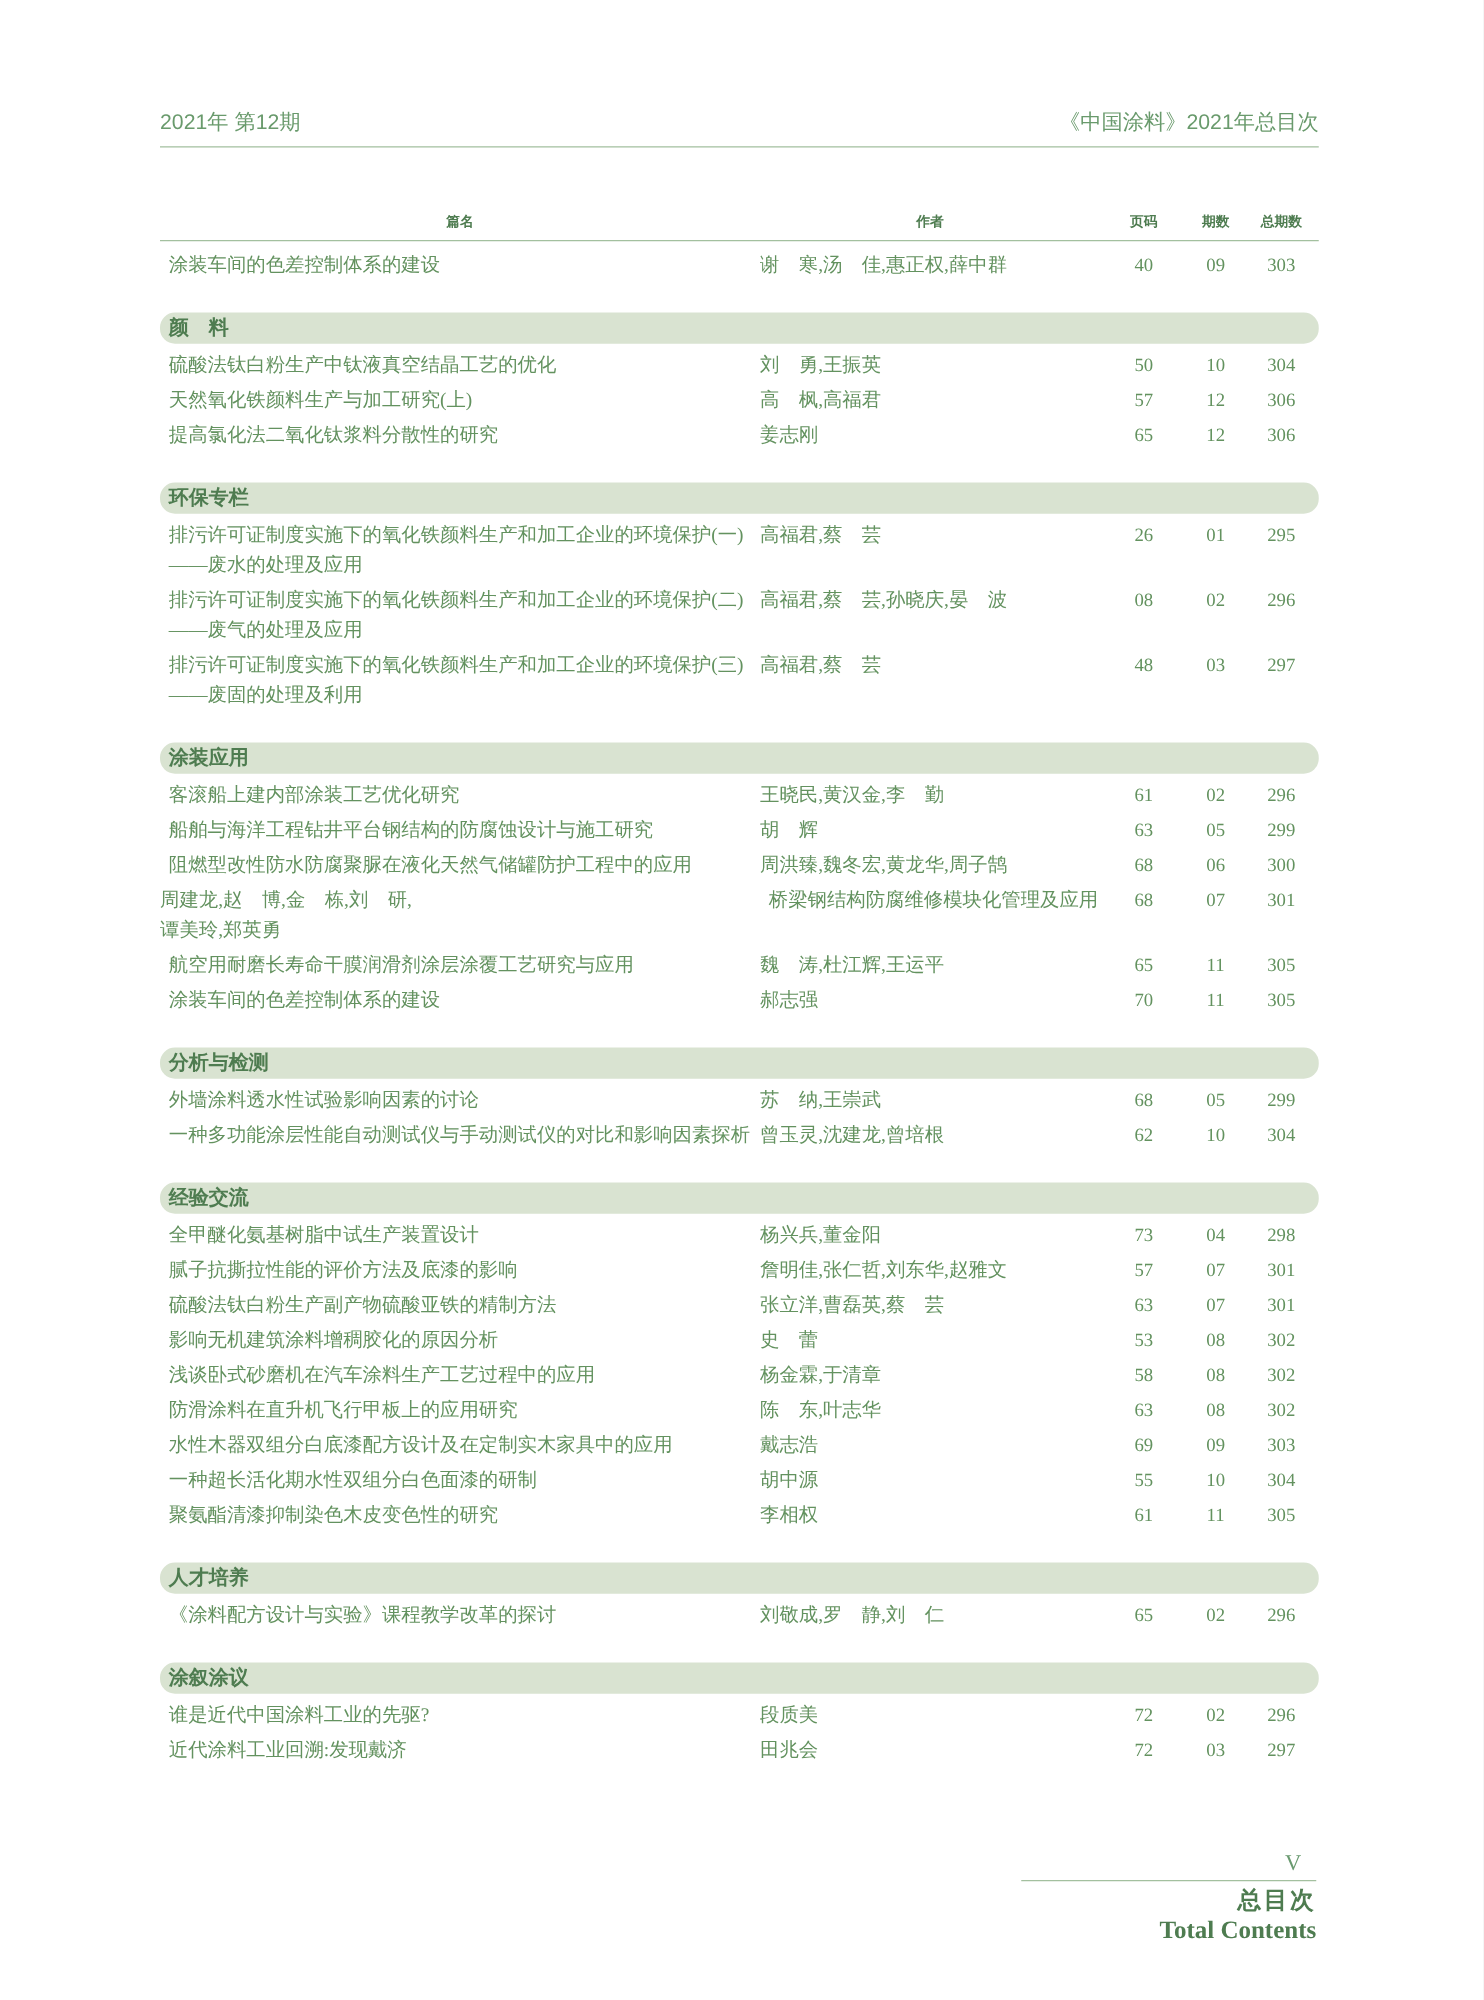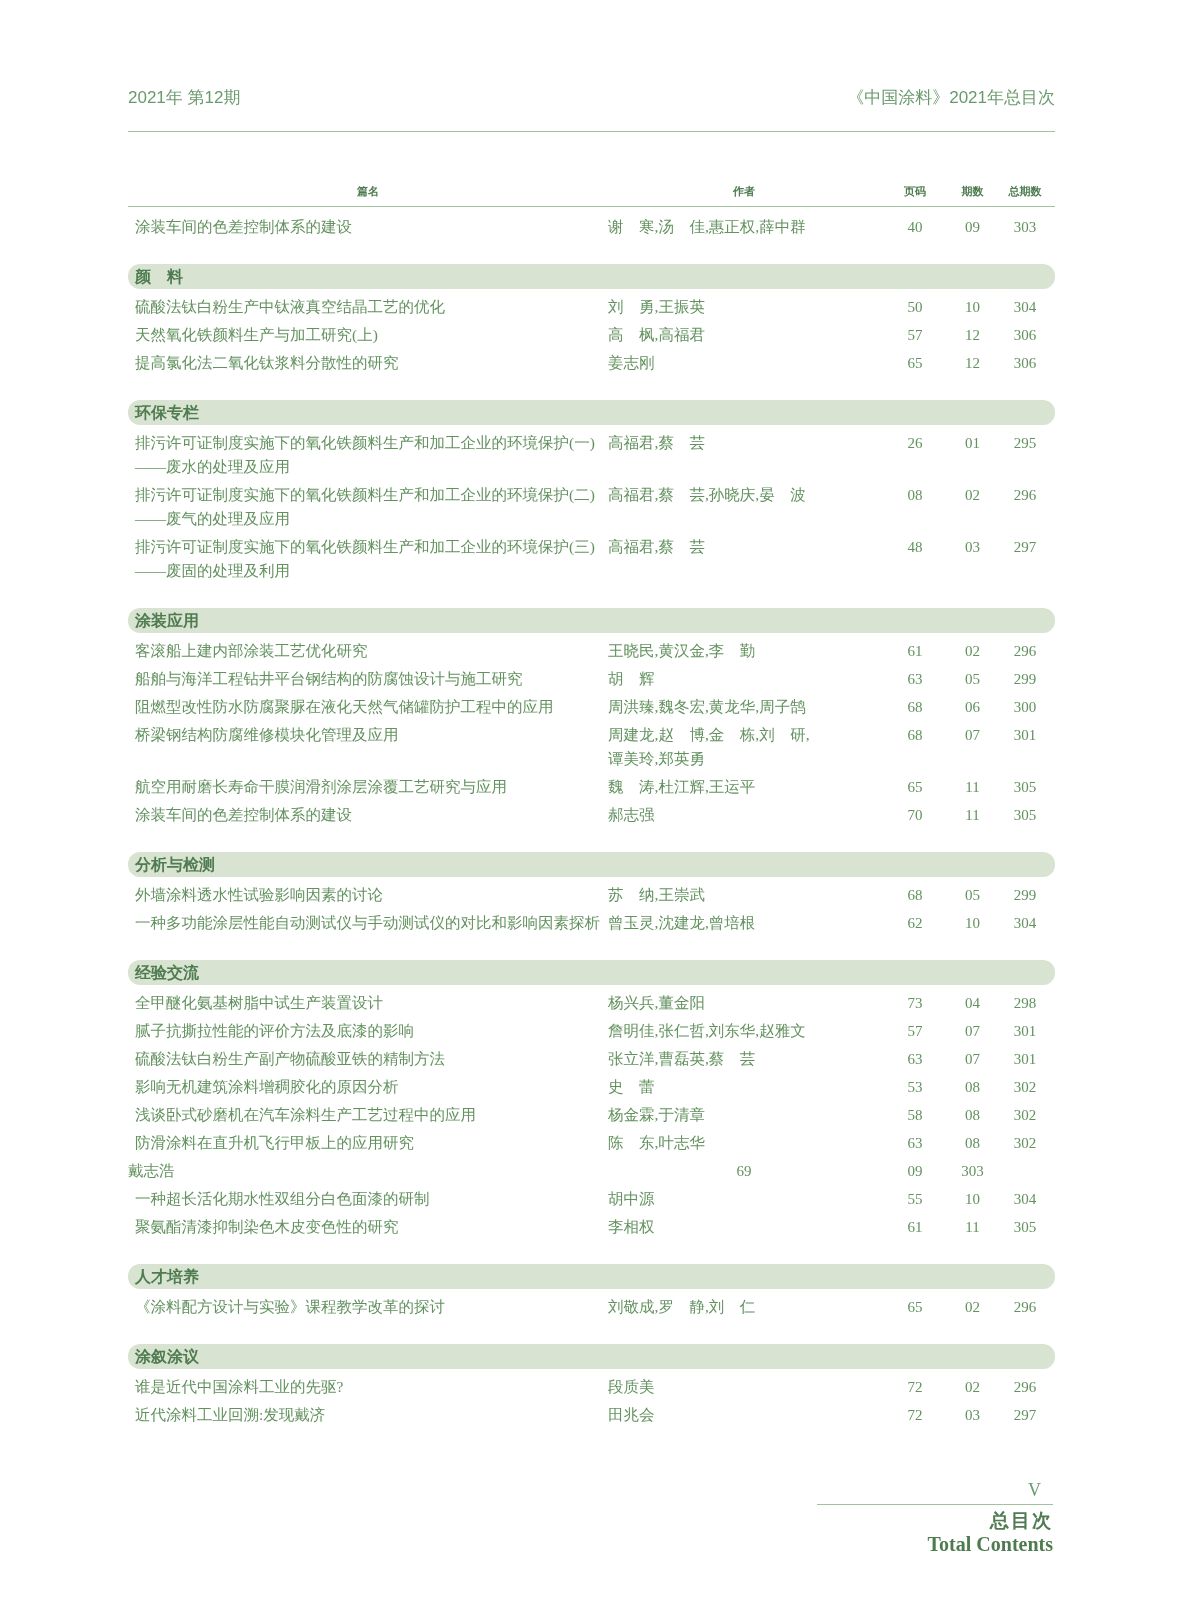--- a/index.html
+++ b/index.html
@@ -19,21 +19,21 @@
     font-family:"Liberation Serif","DejaVu Serif",serif;
     color:var(--green-text);
     overflow:hidden;
   }
   .content{
     position:absolute;left:128px;top:0;width:927px;
   }
   
   .page-header{
     display:flex;justify-content:space-between;align-items:flex-end;
-    padding-top:86px;padding-bottom:22px;
+    padding-top:86px;padding-bottom:8px;
     border-bottom:1px solid var(--rule);
     font-family:"Liberation Sans","DejaVu Sans",sans-serif;
     font-size:17px;color:#699a6c;
   }
   
   .toc-header{
     display:grid;
     grid-template-columns:480px 272px 70px 45px 60px;
     margin-top:52px;
     padding-bottom:7px;
@@ -261,27 +261,27 @@
     <div class="cell author">
       <div class="a1">周洪臻,魏冬宏,黄龙华,周子鹄</div>
 
     </div>
     <div class="cell num">68</div>
     <div class="cell num">06</div>
     <div class="cell num">300</div>
   </div>
 
   <div class="row">
-    <div class="cell title">
-      <div class="t1">桥梁钢结构防腐维修模块化管理及应用</div>
-
-    </div>
     <div class="cell author">
       <div class="a1">周建龙,赵　博,金　栋,刘　研,</div>
       <div class="a2">谭美玲,郑英勇</div>
+    </div>
+    <div class="cell title">
+      <div class="t1">桥梁钢结构防腐维修模块化管理及应用</div>
+
     </div>
     <div class="cell num">68</div>
     <div class="cell num">07</div>
     <div class="cell num">301</div>
   </div>
 
   <div class="row">
     <div class="cell title">
       <div class="t1">航空用耐磨长寿命干膜润滑剂涂层涂覆工艺研究与应用</div>
 
@@ -429,20 +429,24 @@
     <div class="cell author">
       <div class="a1">陈　东,叶志华</div>
 
     </div>
     <div class="cell num">63</div>
     <div class="cell num">08</div>
     <div class="cell num">302</div>
   </div>
 
   <div class="row">
+    <div class="cell title">
+      <div class="t1">水性木器双组分白底漆配方设计及在定制实木家具中的应用</div>
+
+    </div>
     <div class="cell author">
       <div class="a1">戴志浩</div>
 
     </div>
     <div class="cell num">69</div>
     <div class="cell num">09</div>
     <div class="cell num">303</div>
   </div>
 
   <div class="row">

